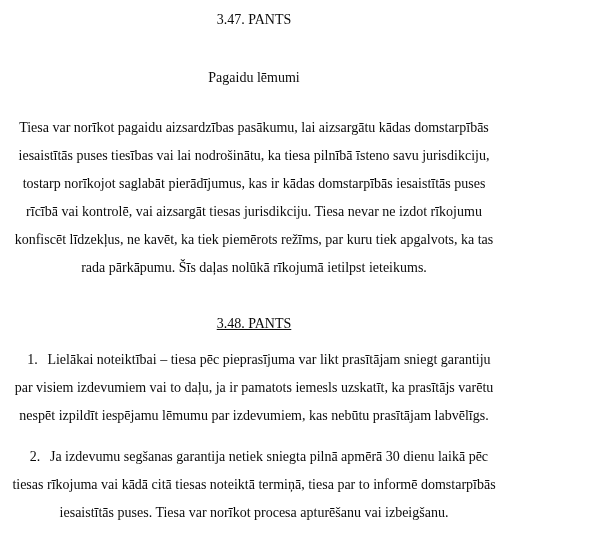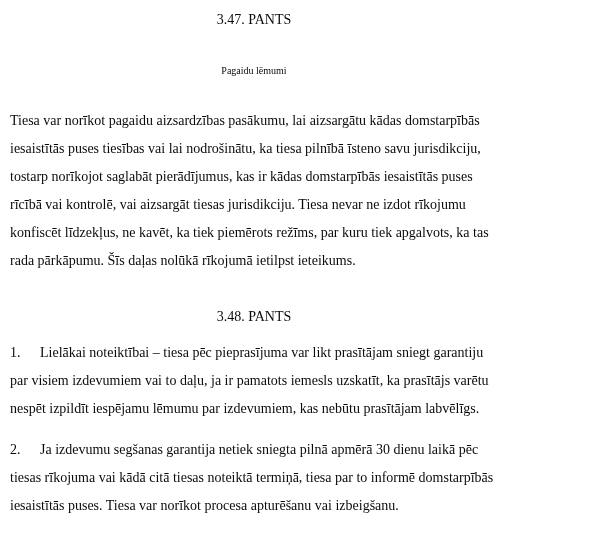--- a/index.html
+++ b/index.html
@@ -21,31 +21,32 @@
   }
   .heading {
     text-align: center;
     margin: 0;
     font-weight: normal;
     font-size: 14px;
     line-height: 28px;
   }
   .subheading {
     text-align: center;
-    margin: 23px 0 0 0;
+    margin: 30px 0 0 0;
     font-weight: normal;
-    font-size: 10px;
+    font-size: 14px;
     line-height: 28px;
   }
   .para {
     margin: 22px 0 0 0;
-    text-align: left;
+    text-align: center;
   }
   .section-2 .heading {
     margin-top: 28px;
+    text-decoration: underline;
   }
   .section-2 .subheading {
     margin-top: 20px;
   }
   .num-para-1 {
     margin-top: 8px;
   }
   .num-para-2 {
     margin-top: 13px;
   }

